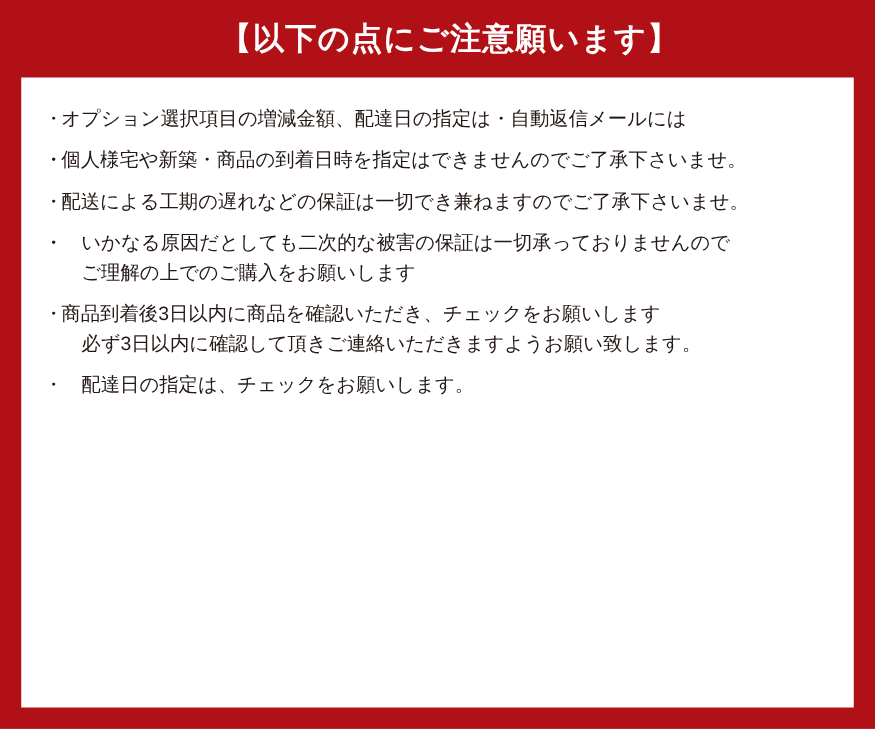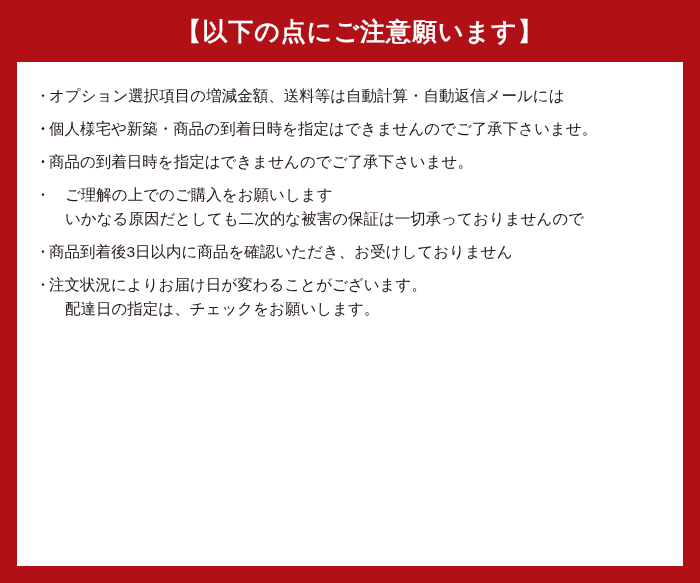--- a/index.html
+++ b/index.html
@@ -77,42 +77,43 @@
 </head>
 <body>
 
 <div class="notice-card">
 
   <div class="notice-title">【以下の点にご注意願います】</div>
 
   <div class="notice-body">
     <ul class="notice-list">
         <li class="notice-item">
-          <span class="line first"><span class="bullet">・</span><span>オプション選択項目の増減金額、送料等は自動計算・自動返信メールには</span></span>
+          <span class="line first"><span class="bullet">・</span><span>オプション選択項目の増減金額、配達日の指定は・自動返信メールには</span></span>
         </li>
         <li class="notice-item">
           <span class="line first"><span class="bullet">・</span></span>
         </li>
         <li class="notice-item">
           <span class="line first"><span class="bullet">・</span><span>個人様宅や新築・商品の到着日時を指定はできませんのでご了承下さいませ。</span></span>
         </li>
         <li class="notice-item">
+          <span class="line first"><span class="bullet">・</span><span>配送による工期の遅れなどの保証は一切でき兼ねますのでご了承下さいませ。</span></span>
+        </li>
+        <li class="notice-item">
           <span class="line first"><span class="bullet">・</span></span>
         </li>
         <li class="notice-item">
-          <span class="line first"><span class="bullet">・</span><span>商品の到着日時を指定はできませんのでご了承下さいませ。</span></span>
+          <span class="line first"><span class="bullet">・</span></span>
+          <span class="line cont"><span>いかなる原因だとしても二次的な被害の保証は一切承っておりませんので</span></span>
+          <span class="line cont"><span>ご理解の上でのご購入をお願いします</span></span>
+        </li>
+        <li class="notice-item">
+          <span class="line first"><span class="bullet">・</span><span>商品到着後3日以内に商品を確認いただき、チェックをお願いします</span></span>
+          <span class="line cont"><span>必ず3日以内に確認して頂きご連絡いただきますようお願い致します。</span></span>
         </li>
         <li class="notice-item">
           <span class="line first"><span class="bullet">・</span></span>
-          <span class="line cont"><span>ご理解の上でのご購入をお願いします</span></span>
-          <span class="line cont"><span>いかなる原因だとしても二次的な被害の保証は一切承っておりませんので</span></span>
-        </li>
-        <li class="notice-item">
-          <span class="line first"><span class="bullet">・</span><span>商品到着後3日以内に商品を確認いただき、お受けしておりません</span></span>
-        </li>
-        <li class="notice-item">
-          <span class="line first"><span class="bullet">・</span><span>注文状況によりお届け日が変わることがございます。</span></span>
           <span class="line cont"><span>配達日の指定は、チェックをお願いします。</span></span>
         </li>
       </ul>
   </div>
 
 </div>
 
 </body></html>

